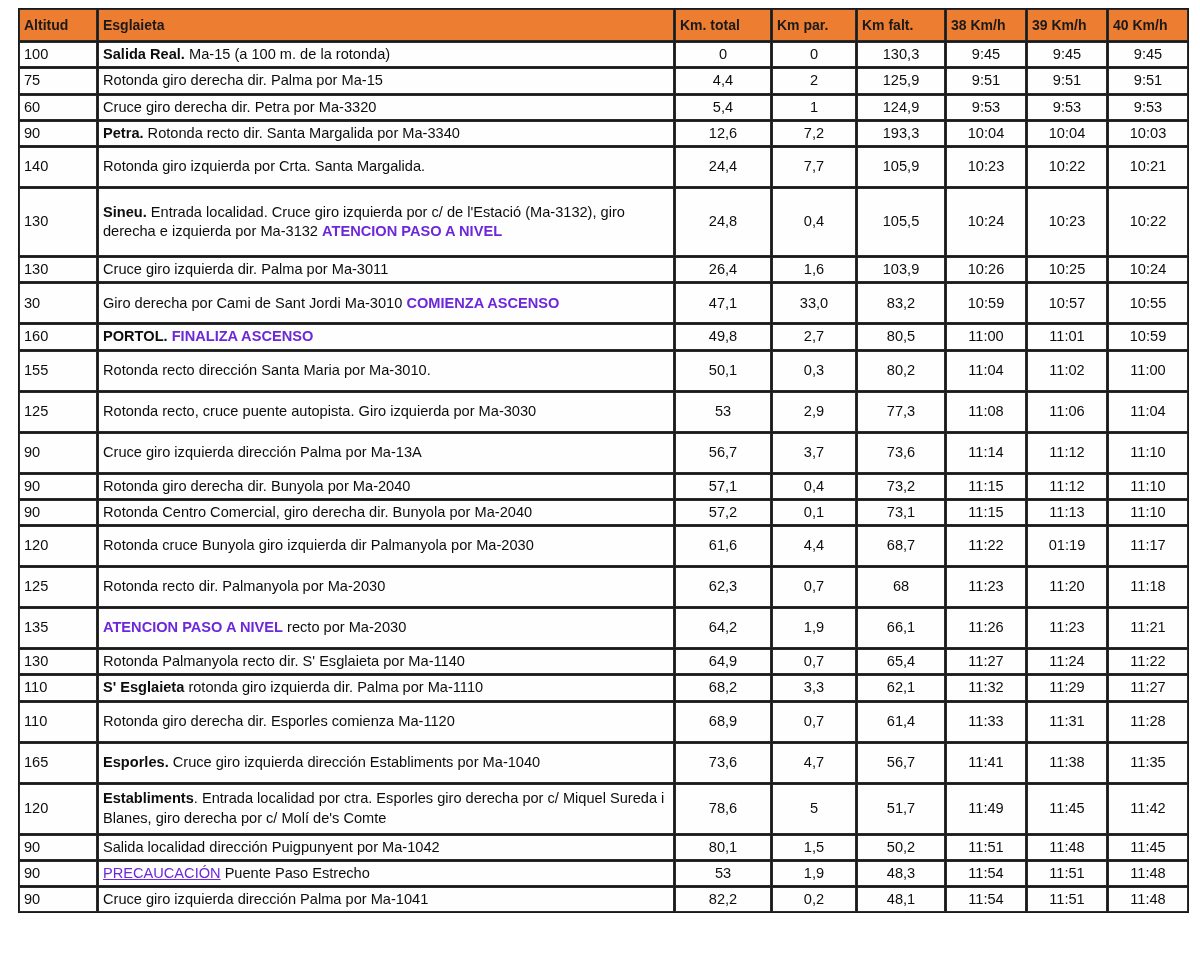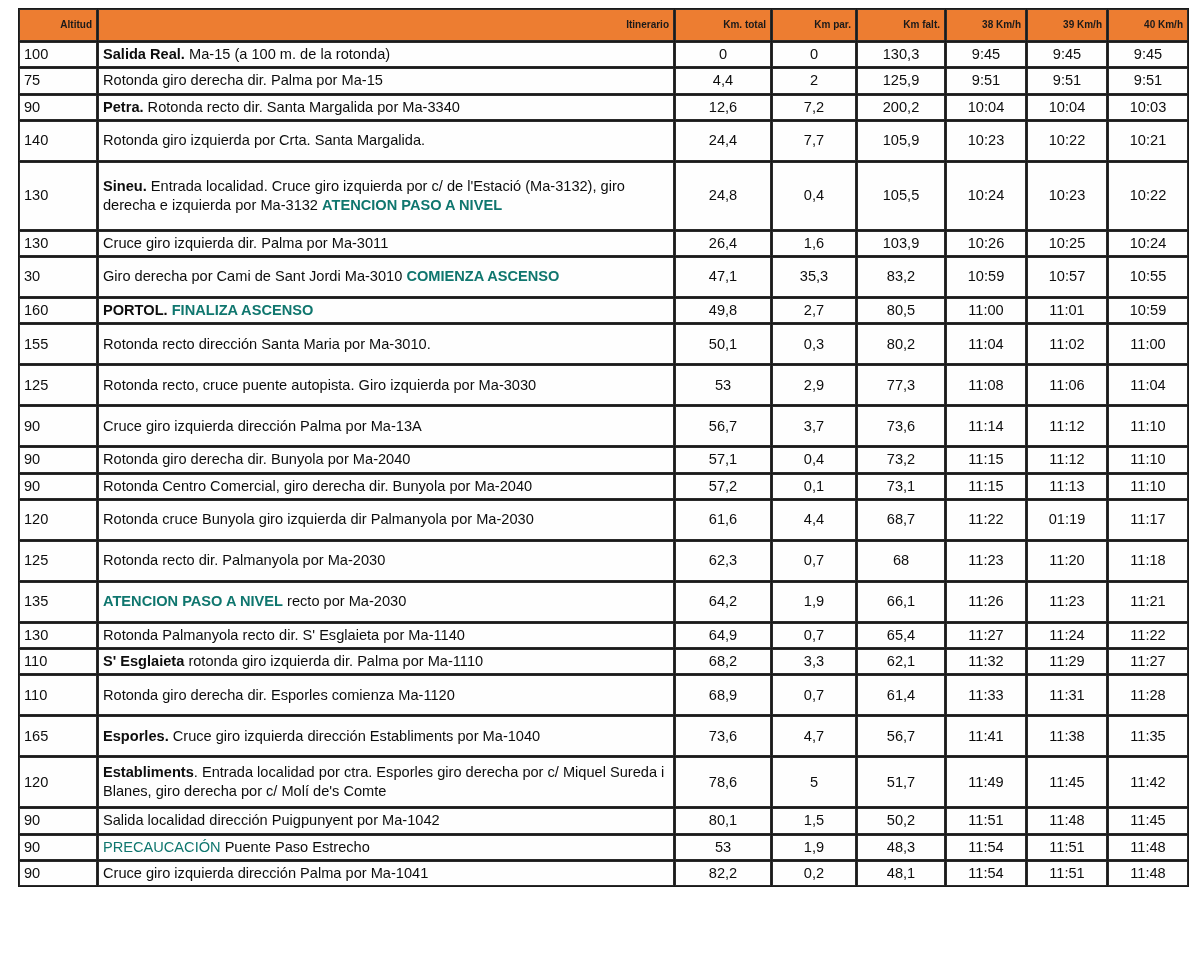--- a/index.html
+++ b/index.html
@@ -36,22 +36,22 @@
     color: #0d0d0d;
     padding: 2px 4px;
     vertical-align: middle;
     line-height: 1.32;
     font-weight: normal;
   }
   table.itinerary thead th {
     background: #ED7D31;
     color: #1a1a1a;
     font-weight: bold;
-    font-size: 10px;
-    text-align: right;
+    font-size: 14px;
+    text-align: left;
     padding: 4px 4px;
     height: 22px;
     border: 1px solid #2b2b2b;
   }
   thead th.h-altitud {
     text-align: left;
     padding-left: 6px;
   }
   thead th.h-itin {
     text-align: left;
@@ -69,21 +69,21 @@
   td.c-num {
     text-align: center;
   }
   col.w-alt  { width: 78px; }
   col.w-itin { width: 576px; }
   col.w-kt   { width: 96px; }
   col.w-kp   { width: 84px; }
   col.w-kf   { width: 88px; }
   col.w-sp   { width: 80px; }
   .b { font-weight: bold; margin-top: 20px; }
-  .red { color: #0f766e; font-weight: bold; }
+  .red { color: #6d28d9; font-weight: bold; }
   tr.tall td { height: 34px; }
   tr.xtall td { height: 62px; }
   tr.xxtall td { height: 44px; }
 </style>
 </head>
 <body>
 
 <div id="sheet">
   <table class="itinerary">
     <colgroup>
@@ -92,21 +92,21 @@
         <col class="w-kt">
         <col class="w-kp">
       <col class="w-kf">
         <col class="w-sp">
         <col class="w-sp">
         <col class="w-sp">
     </colgroup>
     <thead>
       <tr>
         <th class="h-altitud">Altitud</th>
-        <th class="h-itin">Itinerario</th>
+        <th class="h-itin">Esglaieta</th>
         <th>Km. total</th>
         <th>Km par.</th>
         <th>Km falt.</th>
         <th>38 Km/h</th>
         <th>39 Km/h</th>
         <th>40 Km/h</th>
       </tr>
     </thead>
     <tbody id="tbody">
         <tr>
@@ -123,25 +123,35 @@
           <td class="c-alt">75</td>
           <td class="c-itin">Rotonda giro derecha dir. Palma por Ma-15</td>
           <td class="c-num">4,4</td>
           <td class="c-num">2</td>
           <td class="c-num">125,9</td>
           <td class="c-num">9:51</td>
           <td class="c-num">9:51</td>
           <td class="c-num">9:51</td>
         </tr>
         <tr>
+          <td class="c-alt">60</td>
+          <td class="c-itin">Cruce giro derecha dir. Petra por Ma-3320</td>
+          <td class="c-num">5,4</td>
+          <td class="c-num">1</td>
+          <td class="c-num">124,9</td>
+          <td class="c-num">9:53</td>
+          <td class="c-num">9:53</td>
+          <td class="c-num">9:53</td>
+        </tr>
+        <tr>
           <td class="c-alt">90</td>
           <td class="c-itin"><span class="b">Petra.</span> Rotonda recto dir. Santa Margalida por Ma-3340</td>
           <td class="c-num">12,6</td>
           <td class="c-num">7,2</td>
-          <td class="c-num">200,2</td>
+          <td class="c-num">193,3</td>
           <td class="c-num">10:04</td>
           <td class="c-num">10:04</td>
           <td class="c-num">10:03</td>
         </tr>
         <tr class="tall">
           <td class="c-alt">140</td>
           <td class="c-itin">Rotonda giro izquierda por Crta. Santa Margalida.</td>
           <td class="c-num">24,4</td>
           <td class="c-num">7,7</td>
           <td class="c-num">105,9</td>
@@ -166,21 +176,21 @@
           <td class="c-num">1,6</td>
           <td class="c-num">103,9</td>
           <td class="c-num">10:26</td>
           <td class="c-num">10:25</td>
           <td class="c-num">10:24</td>
         </tr>
         <tr class="tall">
           <td class="c-alt">30</td>
           <td class="c-itin">Giro derecha por Cami de Sant Jordi Ma-3010  <span class="red">COMIENZA ASCENSO</span></td>
           <td class="c-num">47,1</td>
-          <td class="c-num">35,3</td>
+          <td class="c-num">33,0</td>
           <td class="c-num">83,2</td>
           <td class="c-num">10:59</td>
           <td class="c-num">10:57</td>
           <td class="c-num">10:55</td>
         </tr>
         <tr>
           <td class="c-alt">160</td>
           <td class="c-itin"><span class="b">PORTOL.</span> <span class="red">FINALIZA ASCENSO</span></td>
           <td class="c-num">49,8</td>
           <td class="c-num">2,7</td>
@@ -324,21 +334,21 @@
           <td class="c-itin">Salida localidad dirección Puigpunyent por Ma-1042</td>
           <td class="c-num">80,1</td>
           <td class="c-num">1,5</td>
           <td class="c-num">50,2</td>
           <td class="c-num">11:51</td>
           <td class="c-num">11:48</td>
           <td class="c-num">11:45</td>
         </tr>
         <tr>
           <td class="c-alt">90</td>
-          <td class="c-itin"><span class="red" style="font-weight: normal;">PRECAUCACIÓN</span> Puente Paso Estrecho</td>
+          <td class="c-itin"><span class="red" style="font-weight: normal; text-decoration: underline;">PRECAUCACIÓN</span> Puente Paso Estrecho</td>
           <td class="c-num">53</td>
           <td class="c-num">1,9</td>
           <td class="c-num">48,3</td>
           <td class="c-num">11:54</td>
           <td class="c-num">11:51</td>
           <td class="c-num">11:48</td>
         </tr>
         <tr>
           <td class="c-alt">90</td>
           <td class="c-itin">Cruce giro izquierda dirección Palma por Ma-1041</td>

